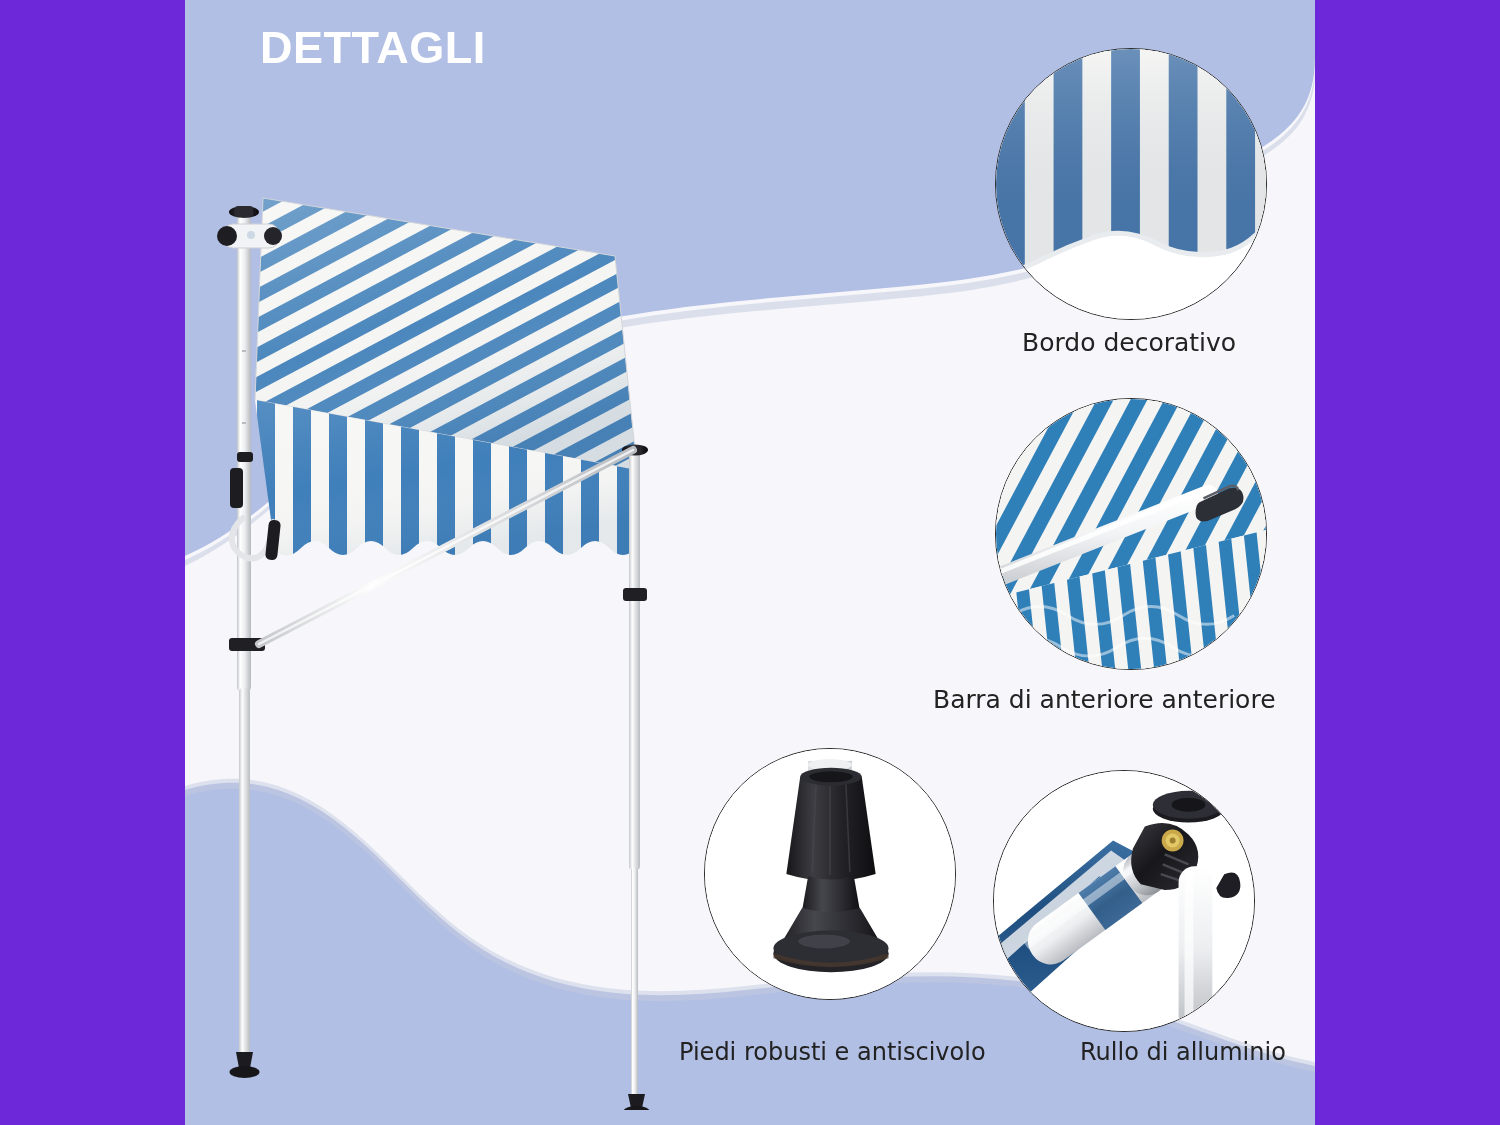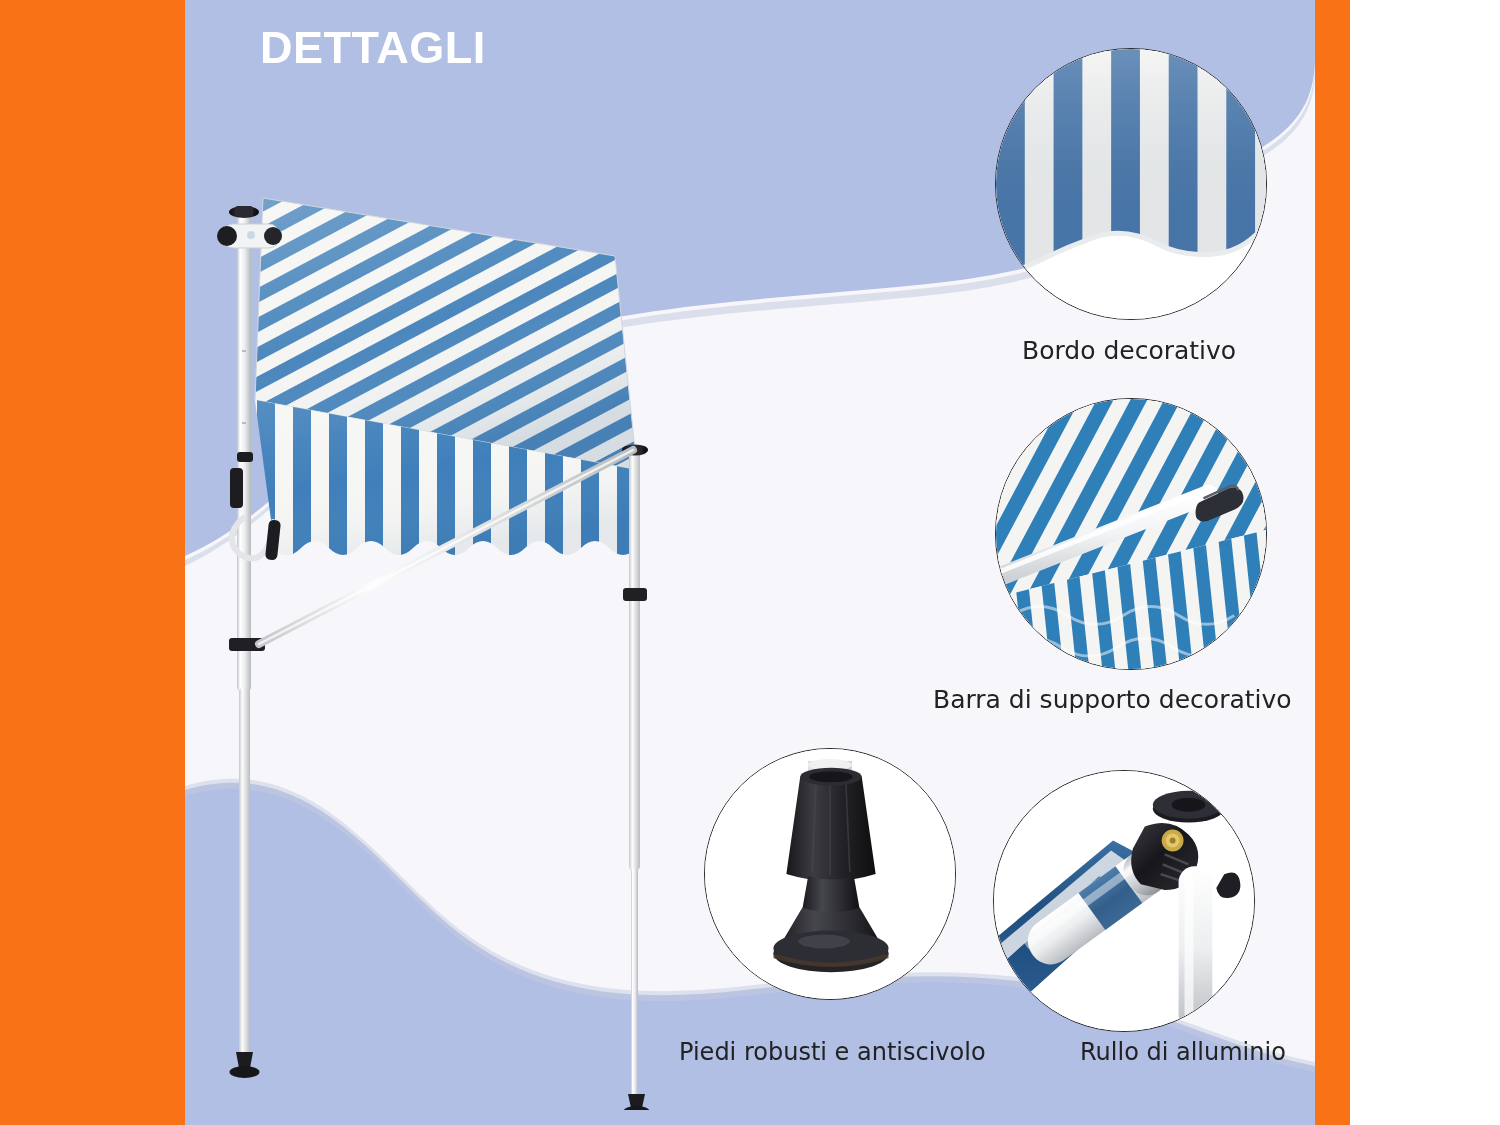--- a/index.html
+++ b/index.html
@@ -1,19 +1,19 @@
 <!DOCTYPE html>
 <html><head>
 <meta charset="utf-8">
 <style>
   * { margin:0; padding:0; box-sizing:border-box; }
   html,body { width:1500px; height:1125px; background:#ffffff;
     font-family:"Liberation Sans", sans-serif; overflow:hidden; }
 
-  #stage { position:relative; width:1350px; height:1125px; background:#f97316; }
+  #stage { position:relative; width:1500px; height:1125px; background:#6d28d9; }
 
   
   .panel { position:absolute; left:185px; top:0; width:1130px; height:1125px;
     background:#f7f7fb; overflow:hidden; }
 
   
   .bg-svg { position:absolute; inset:0; width:100%; height:100%; }
 
   
   .title { position:absolute; left:75px; top:25px; font-size:45px; font-weight:700;
@@ -29,21 +29,21 @@
   .circle svg { width:100%; height:100%; display:block; }
 
   .c1 { left:810px; top:48px;  width:272px; height:272px; }
   .c2 { left:810px; top:398px; width:272px; height:272px; }
   .c3 { left:519px; top:748px; width:252px; height:252px; }
   .c4 { left:808px; top:770px; width:262px; height:262px; }
 
   
   .cap { position:absolute; font-size:25px; color:#222; white-space:nowrap; z-index:6;
     font-family:"DejaVu Sans", sans-serif; font-weight:400; }
-  .cap1 { left:837px; top:336px;text-align:center; }
+  .cap1 { left:837px; top:328px;text-align:center; }
   .cap2 { left:748px; top:685px; }
   .cap3 { left:494px; top:1038px; font-size:24px; }
   .cap4 { left:895px; top:1038px; font-size:24px;text-align:right; }
 </style>
 </head>
 <body>
 
 <div id="stage">
 
   <div class="panel">
@@ -256,21 +256,21 @@
           <path d="M10,250 q28,-18 56,0 q28,18 56,0 q28,-18 56,0 q28,18 56,0" fill="none" stroke="#ffffff" stroke-width="3"></path>
         </g>
 
         <line x1="-4" y1="182" x2="214" y2="96" stroke="url(#barG)" stroke-width="19" stroke-linecap="round"></line>
         <line x1="-4" y1="177" x2="210" y2="92" stroke="#ffffff" stroke-width="5" stroke-linecap="round" opacity="0.85"></line>
 
         <path d="M205,104 l30,-14 q12,-3 14,7 q2,9 -8,14 l-28,12 q-12,2 -12,-8 q0,-8 4,-11 Z" fill="#2c2f36"></path>
         <path d="M209,100 l26,-12 q8,-2 9,4" fill="none" stroke="#5a5f69" stroke-width="2.5"></path>
       </svg>
     </div>
-    <div class="cap cap2">Barra di supporto decorativo</div>
+    <div class="cap cap2">Barra di anteriore anteriore</div>
 
     <div class="circle c3">
       <svg viewBox="0 0 252 252">
         <defs>
           <linearGradient id="rub1" x1="0" y1="0" x2="1" y2="0">
             <stop offset="0%" stop-color="#17171a"></stop>
             <stop offset="30%" stop-color="#3c3c42"></stop>
             <stop offset="62%" stop-color="#232327"></stop>
             <stop offset="100%" stop-color="#0e0e11"></stop>
           </linearGradient>

